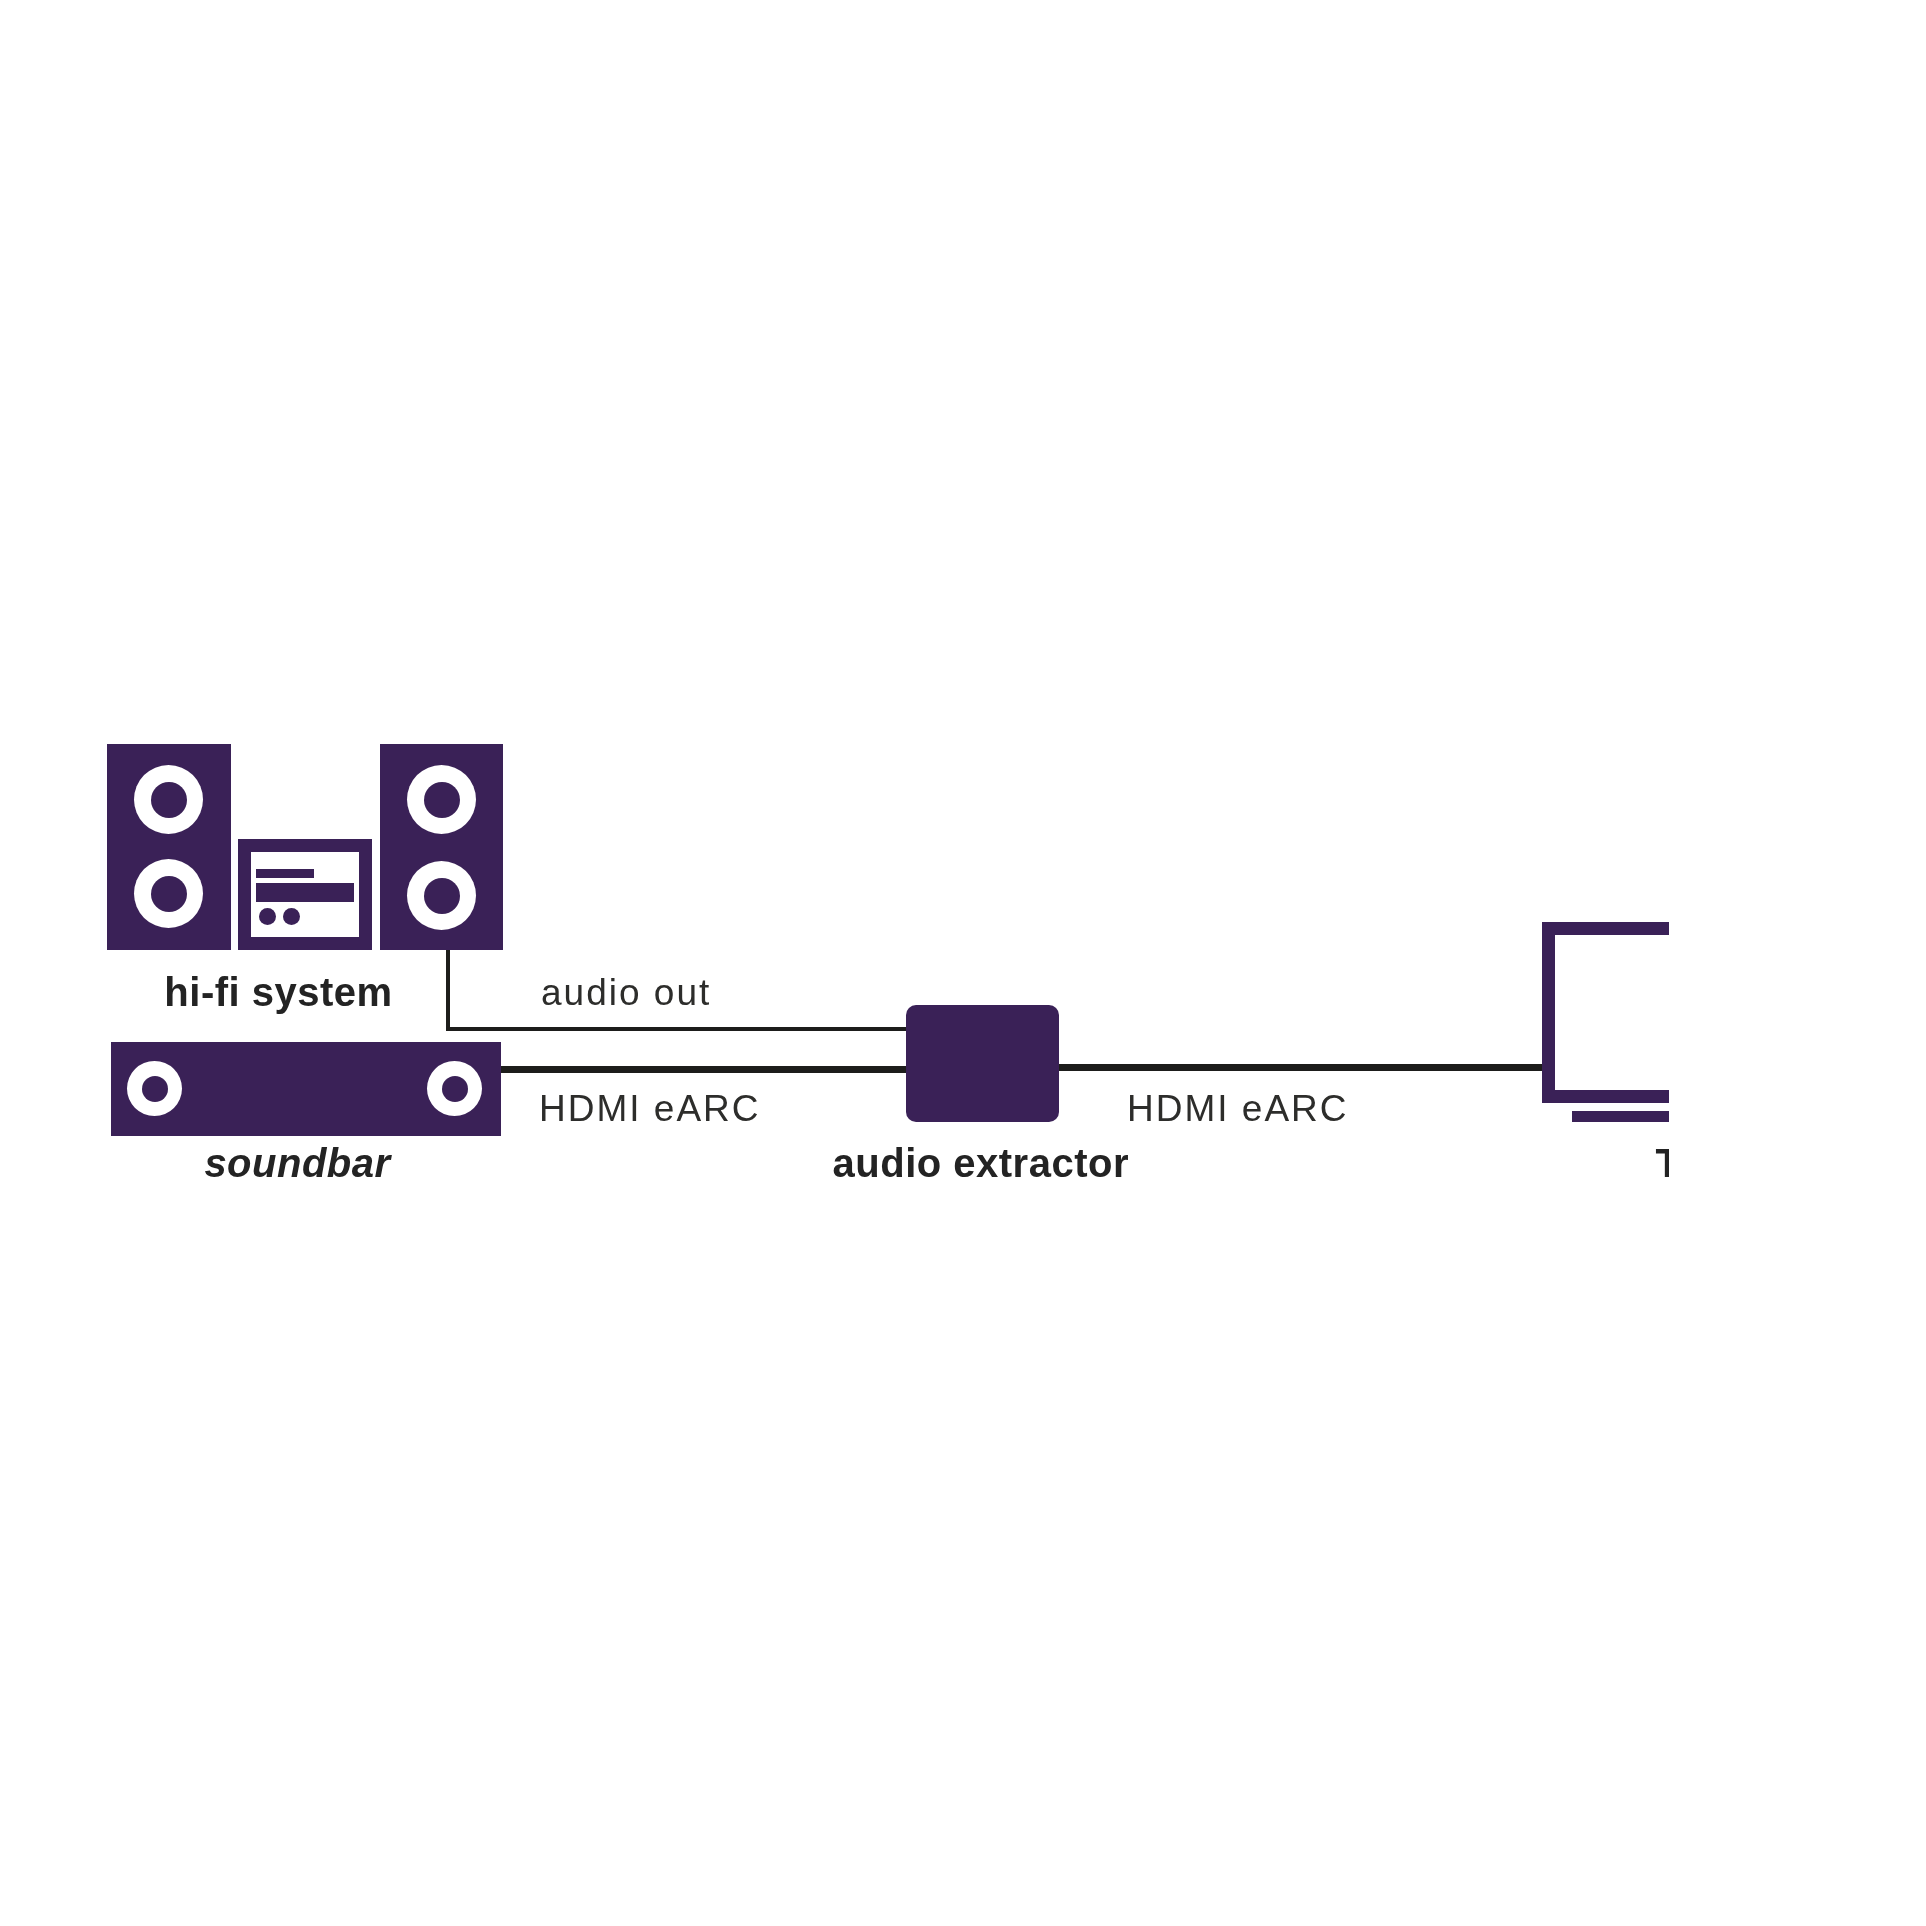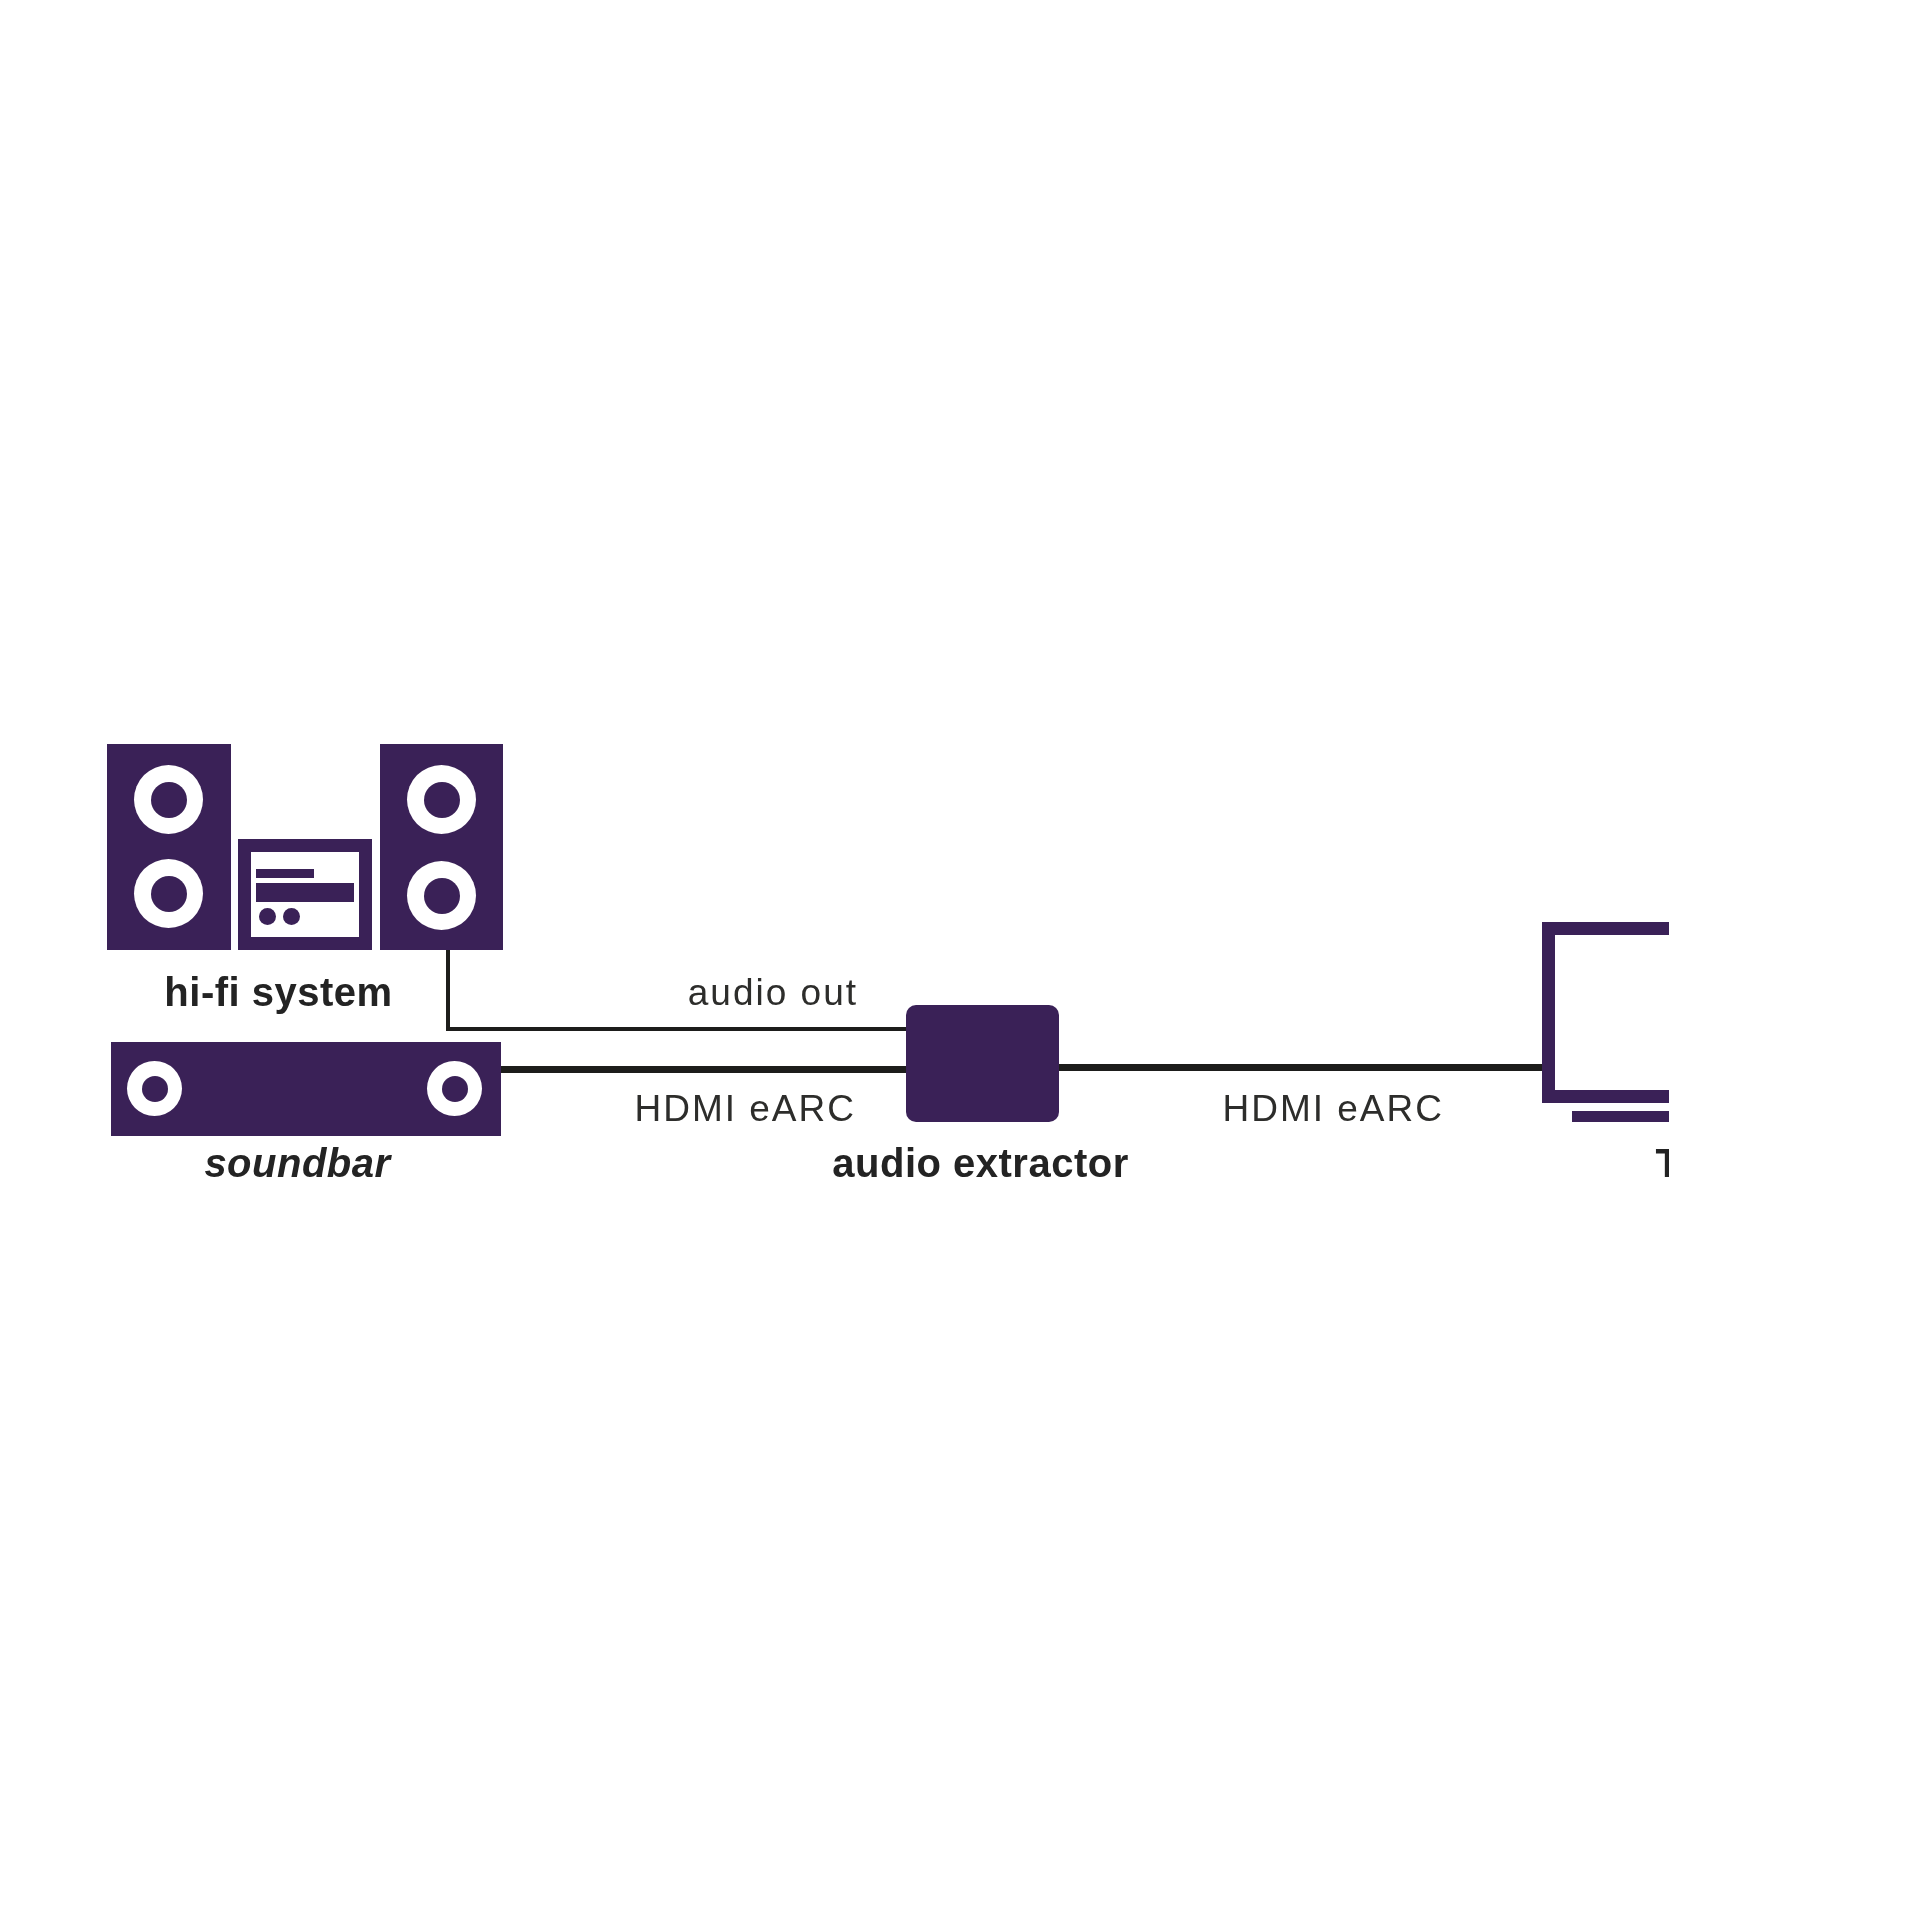--- a/index.html
+++ b/index.html
@@ -46,21 +46,21 @@
     font-weight: 700;
     font-size: 40px;
     line-height: 1.0;
     letter-spacing: 0.5px;
     color: var(--label-dark, #232323);
     white-space: nowrap;
   }
   .conn-label {
     position: absolute;
     width: 317px;
-    text-align: right;
+    text-align: left;
     font-weight: 400;
     font-size: 37px;
     line-height: 1.0;
     letter-spacing: 2px;
     color: var(--connector-label, #2d2d2b);
     white-space: nowrap;
   }
 
   
   .unit-panel {
@@ -156,21 +156,21 @@
   </div>
 
   <div class="device-label" style="left:149px; top:1143px;font-style:italic;">soundbar</div>
 
   <div class="conn-label" style="left:541px; top:974px;">audio out</div>
 
   <div class="conn-label" style="left:539px; top:1090px;">HDMI eARC</div>
 
   <div class="extractor-box"></div>
 
-  <div class="device-label" style="left:832px; top:1143px;">audio extractor</div>
+  <div class="device-label" style="left:832px; top:1143px;text-align:right;">audio extractor</div>
 
   <div class="conn-label" style="left:1127px; top:1090px;">HDMI eARC</div>
 
   <div class="abs" style="left:1542px; top:922px; width:285px; height:200px;">
     <div class="tv-screen"></div>
     <div class="tv-stand"></div>
   </div>
 
   <div class="device-label" style="left:1533px; top:1143px;">TV</div>
 

